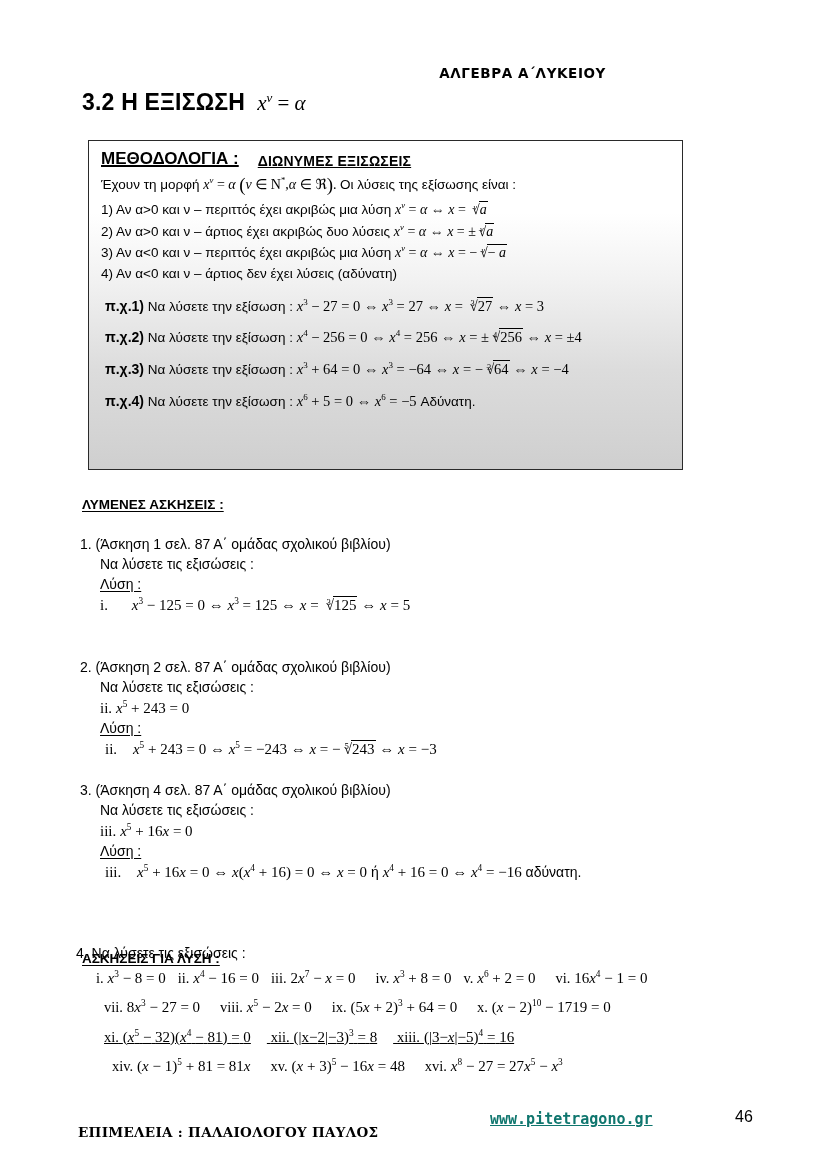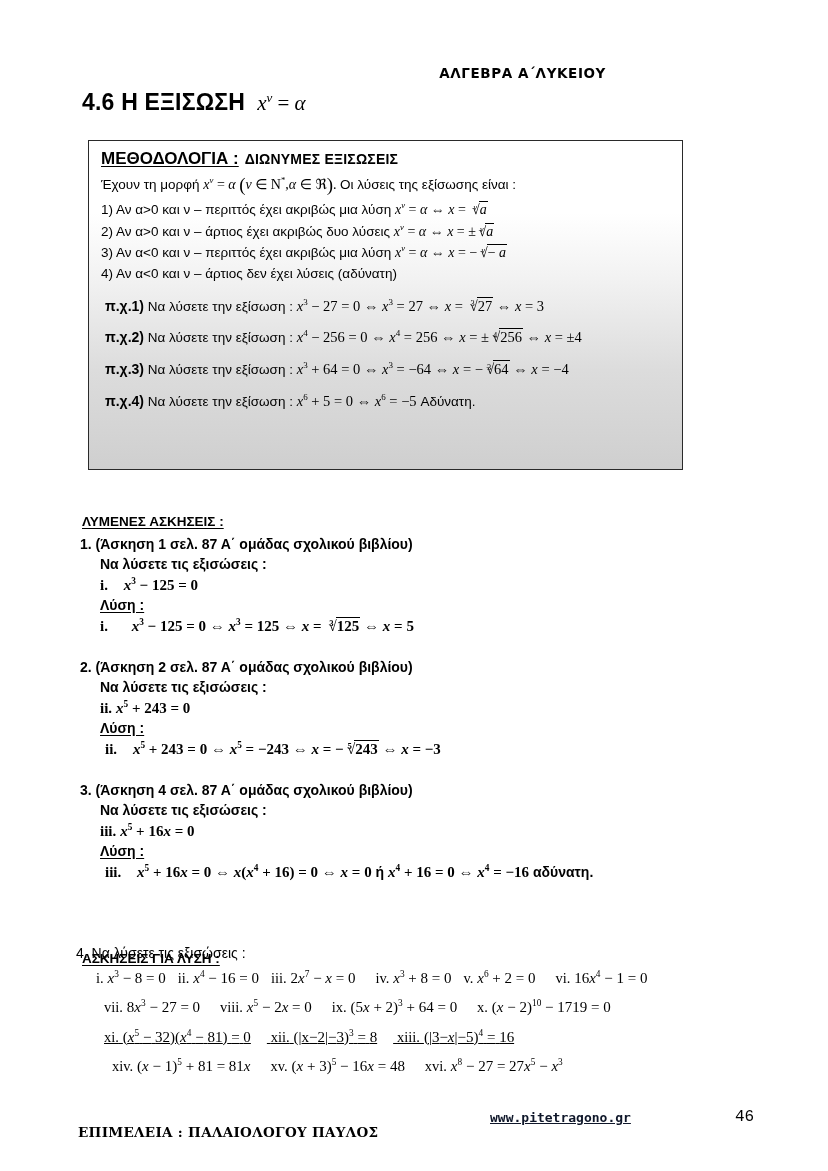--- a/index.html
+++ b/index.html
@@ -120,24 +120,25 @@
     top: 127px;
     width: 595px;
     height: 330px;
     border: 1.5px solid #2a2a2a;
     box-sizing: border-box;
     background: linear-gradient(to bottom, #ffffff 0%, #ffffff 22%, #f2f2f2 42%, #dcdcdc 70%, #cfcfcf 100%);
     padding: 6px 10px 0 10px;
   }
   .method-title {
     display: flex;
-    align-items: center;
-    gap: 6px;
+    align-items: flex-end;
+    gap: 19px;
     margin: 2px 0 3px 2px;
     white-space: nowrap;
+    text-decoration: underline;
   }
   .method-title .mt-main {
     font-weight: bold;
     font-size: 17px;
     text-decoration: underline;
     text-underline-offset: 2px;
   }
   .method-title .mt-sub {
     font-weight: bold;
     font-size: 14px;
@@ -168,21 +169,20 @@
     font-size: 13.5px;
     text-decoration: underline;
     text-underline-offset: 2px;
     white-space: nowrap;
   }
   .ex-item {
     position: absolute;
     font-size: 14px;
     line-height: 1.42;
     white-space: nowrap;
-    font-weight: bold;
   }
   .ex-item .row { white-space: nowrap; }
   .ex-item .indent1 { padding-left: 20px; }
   .ex-item .indent2 { padding-left: 20px; }
   .ex-item .indent3 { padding-left: 25px; }
   .lysi {
     text-decoration: underline;
     text-underline-offset: 2px;
     font-size: 14px;
   }
@@ -219,44 +219,44 @@
     font-size: 13.5px;
     letter-spacing: 0.3px;
     white-space: nowrap;
   }
   .footer .site {
     position: absolute;
     left: 490px;
     top: 2px;
     font-family: "DejaVu Sans Mono", monospace;
     font-weight: bold;
-    font-size: 13px;
-    color: #0f172a;
+    font-size: 15px;
+    color: #0f766e;
     text-decoration: underline;
     white-space: nowrap;
   }
   .footer .pageno {
     position: absolute;
     left: 735px;
     top: 0;
-    font-family: Liberation Mono, monospace;
+    font-family: Liberation Sans, sans-serif;
     font-size: 16px;
   }
   .sp { display: inline-block; width: 8px; }
   .sp2 { display: inline-block; width: 16px; }
 </style>
 </head>
 <body>
 
 <div class="page">
 
   <div class="header">ΑΛΓΕΒΡΑ Α΄ΛΥΚΕΙΟΥ</div>
 
   <div class="section-title">
-    <span class="sec-num">4.6 Η ΕΞΙΣΩΣΗ</span>
+    <span class="sec-num">3.2 Η ΕΞΙΣΩΣΗ</span>
     <span class="sec-formula math"><span class="mi">x</span><sup class="exp">ν</sup> <span class="mo">=</span> <span class="mi">α</span></span>
   </div>
 
   <div class="method-box">
 
     <div class="method-title">
       <span class="mt-main">ΜΕΘΟΔΟΛΟΓΙΑ :</span>
       <span class="mt-sub">ΔΙΩΝΥΜΕΣ ΕΞΙΣΩΣΕΙΣ</span>
     </div>
 
@@ -320,33 +320,28 @@
       <div class="ex-line">
         <span class="lbl">π.χ.4)</span>
         <span>Να λύσετε την εξίσωση :</span>
         <span class="math"><span class="mi">x</span><sup class="expn">6</sup> <span class="mo">+</span> <span class="mn">5</span> <span class="mo">=</span> <span class="mn">0</span> <span class="mo">⇔</span> <span class="mi">x</span><sup class="expn">6</sup> <span class="mo">=</span> <span class="mo">−</span><span class="mn">5</span></span>
         <span>Αδύνατη.</span>
       </div>
     </div>
 
   </div>
 
-  <div class="sec-head" style="left:82px; top:501px;text-align:center;">ΛΥΜΕΝΕΣ ΑΣΚΗΣΕΙΣ :</div>
+  <div class="sec-head" style="left:82px; top:484px;text-align:center;">ΛΥΜΕΝΕΣ ΑΣΚΗΣΕΙΣ :</div>
 
   <div class="ex-item" style="left:80px; top:522px;">
     <div class="row">
       <span>1.</span>
       <span>(Άσκηση 1 σελ. 87 Α΄ ομάδας σχολικού βιβλίου)</span>
     </div>
     <div class="row indent1">Να λύσετε τις εξισώσεις :</div>
-    <div class="row indent2">
-      <span class="math">i.</span>
-      <span class="sp"></span>
-      <span class="math"><span class="mi">x</span><sup class="expn">3</sup> <span class="mo">−</span> <span class="mn">125</span> <span class="mo">=</span> <span class="mn">0</span></span>
-    </div>
     <div class="row indent1"><span class="lysi">Λύση :</span></div>
     <div class="row indent2">
       <span class="math">i.</span>
       <span class="sp2"></span>
       <span class="math"><span class="mi">x</span><sup class="expn">3</sup> <span class="mo">−</span> <span class="mn">125</span> <span class="mo">=</span> <span class="mn">0</span> <span class="mo">⇔</span> <span class="mi">x</span><sup class="expn">3</sup> <span class="mo">=</span> <span class="mn">125</span> <span class="mo">⇔</span> <span class="mi">x</span> <span class="mo">=</span> <span class="rad"><span class="idxn">3</span><span class="sign">√</span><span class="radicand mn">125</span></span> <span class="mo">⇔</span> <span class="mi">x</span> <span class="mo">=</span> <span class="mn">5</span></span>
     </div>
   </div>
 
   <div class="ex-item" style="left:80px; top:645px;">
     <div class="row">

